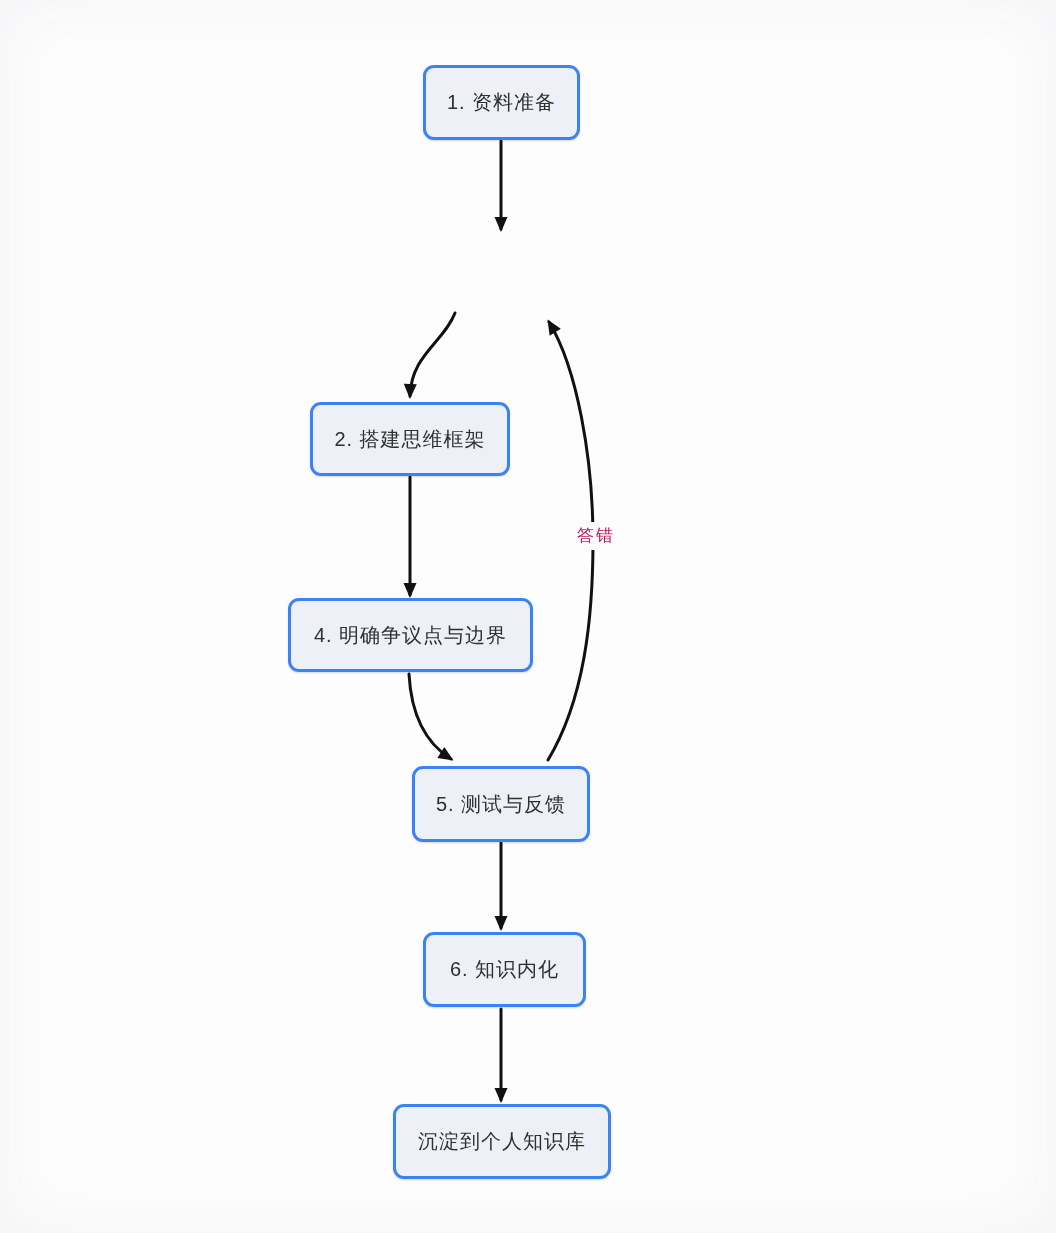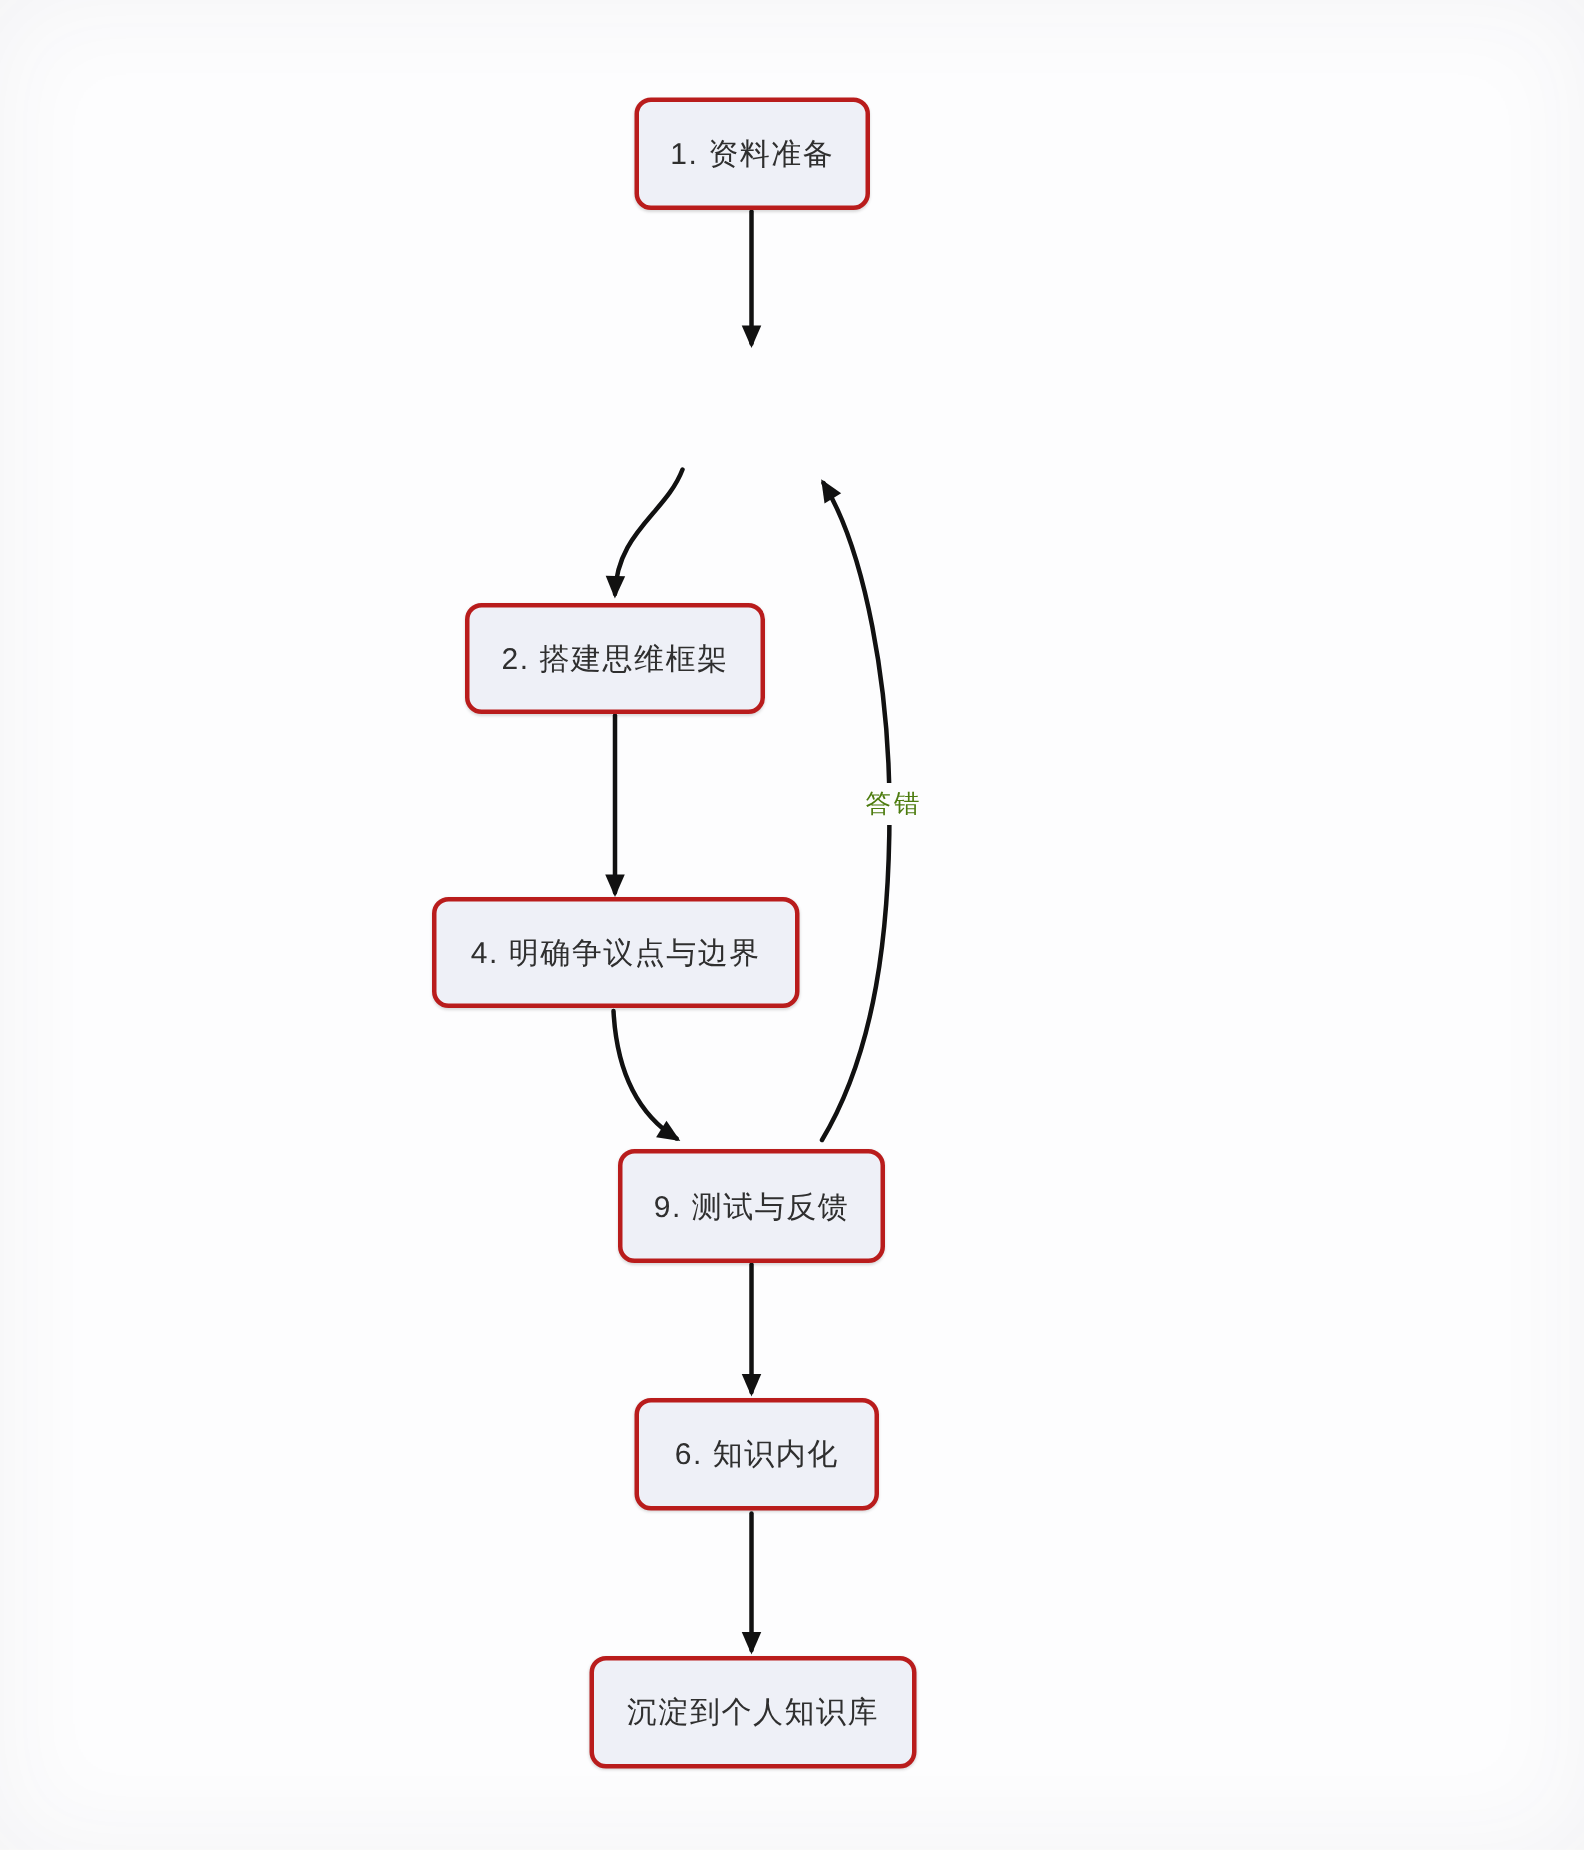--- a/index.html
+++ b/index.html
@@ -28,21 +28,21 @@
   .edges-layer path.edge {
     fill: none;
     stroke: #111111;
     stroke-width: 3;
     stroke-linecap: round;
   }
   .node {
     position: absolute;
     box-sizing: border-box;
     background: #eef0f7;
-    border: 3px solid #b91c1c;
+    border: 3px solid #3b82f6;
     border-radius: 11px;
     display: flex;
     align-items: center;
     justify-content: center;
     font-size: 20px;
     color: #2f2f2f;
     letter-spacing: 1px;
     box-shadow: 0 1px 2px rgba(0,0,0,0.15);
     white-space: nowrap;
   }
@@ -53,21 +53,21 @@
   .node-5 { left: 412px; top:  766px; width: 178px; height: 76px; }
   .node-6 { left: 423px; top:  932px; width: 163px; height: 75px; }
   .node-7 { left: 393px; top: 1104px; width: 218px; height: 75px; }
   .edge-label {
     position: absolute;
     left: 571px;
     top: 522px;
     padding: 4px 6px;
     background: #fdfdfe;
     font-size: 17px;
-    color: #4d7c0f;
+    color: #be185d;
     letter-spacing: 2px;
     line-height: 1.2;
   }
 </style>
 </head>
 <body>
 
 <div class="canvas">
 
   <svg class="edges-layer" viewBox="0 0 1056 1233" xmlns="http://www.w3.org/2000/svg">
@@ -92,21 +92,21 @@
     <path class="edge" d="M501,1009 V1100" marker-end="url(#arrowhead)" stroke="#111111"></path>
   </svg>
 
   <div class="node node-1">1. 资料准备</div>
 
 
   <div class="node node-3">2. 搭建思维框架</div>
 
   <div class="node node-4">4. 明确争议点与边界</div>
 
-  <div class="node node-5">9. 测试与反馈</div>
+  <div class="node node-5">5. 测试与反馈</div>
 
   <div class="node node-6">6. 知识内化</div>
 
   <div class="node node-7">沉淀到个人知识库</div>
 
   <div class="edge-label">答错</div>
 
 </div>
 
 </body></html>

